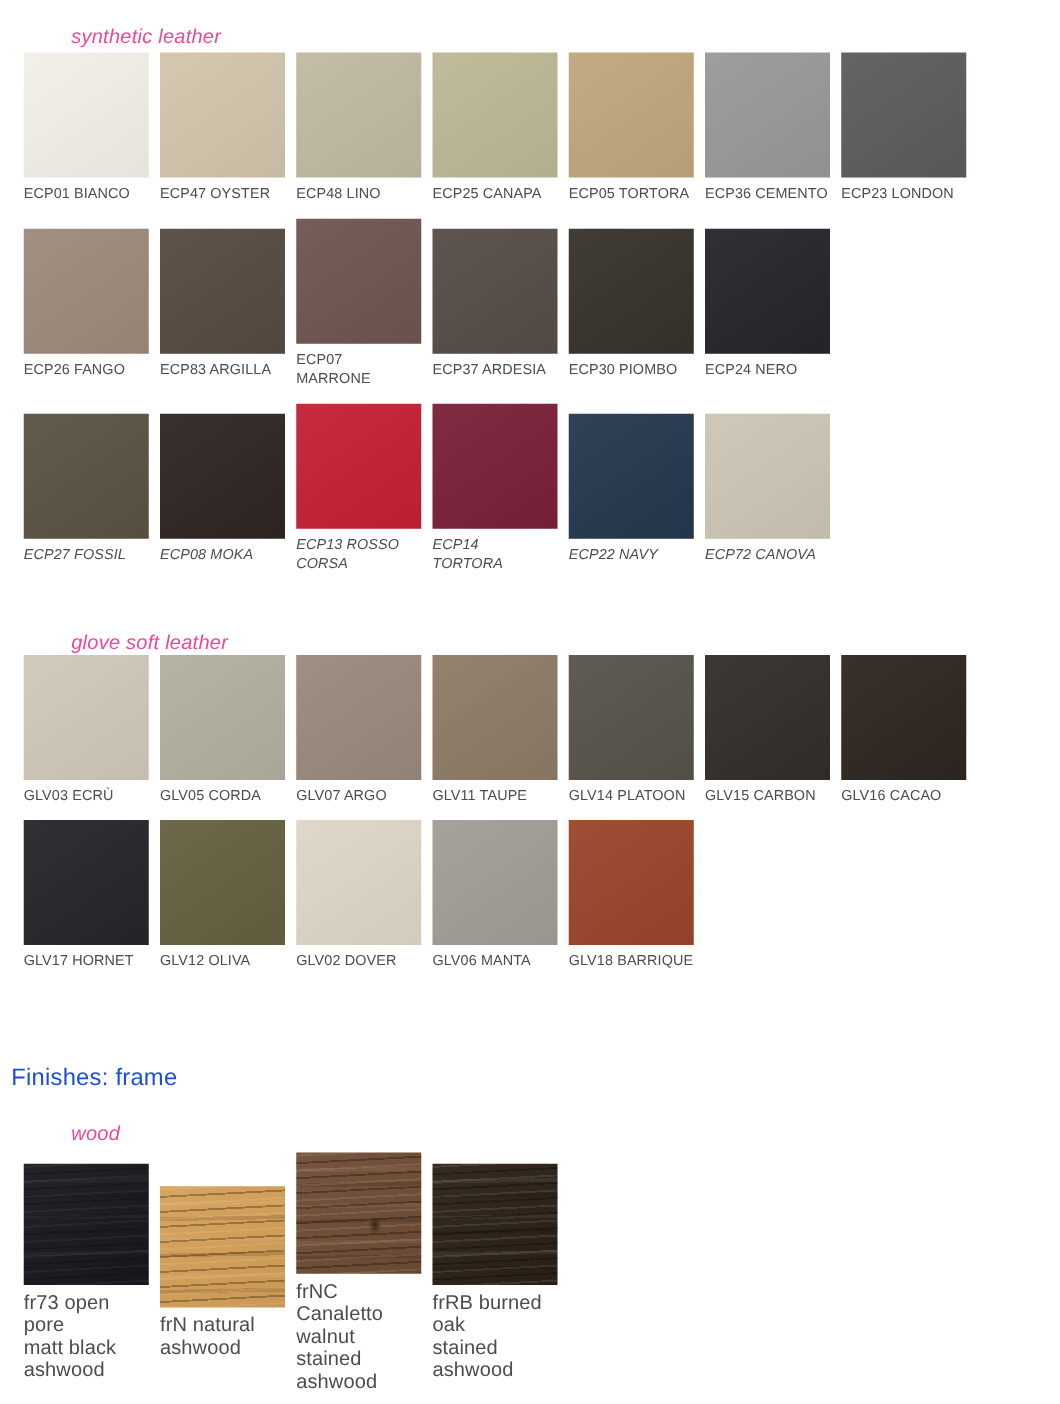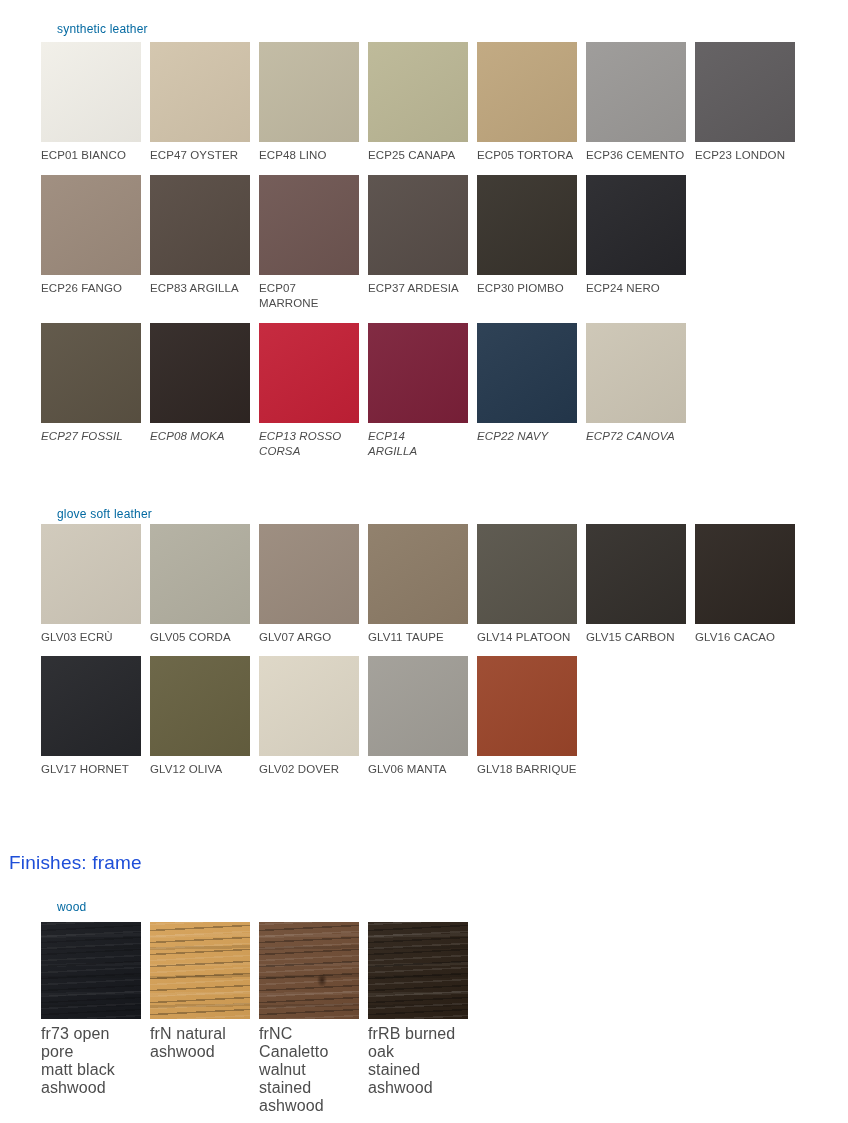--- a/index.html
+++ b/index.html
@@ -5,32 +5,33 @@
   html,body{margin:0;padding:0;background:#ffffff;}
   .page{
     position:relative;
     width:848px;height:1123px;
     background:#ffffff;
     font-family:"Liberation Sans", sans-serif;
     overflow:hidden;
   }
   .sec-title{
     margin:21px 0 0 57px;
-    font-size:12px;line-height:17px;
-    color:#0369a1;
+    font-style:italic;
+    font-size:16px;line-height:17px;
+    color:#ec4899;
     letter-spacing:.2px;
   }
   .frame-heading{
     margin:76px 0 0 9px;
     font-size:19px;line-height:20px;
     font-weight:400;
     color:#1d4ed8;
     letter-spacing:.2px;
   }
-  .row{display:flex;gap:9px;margin-left:41px;align-items:flex-start;}
+  .row{display:flex;gap:9px;margin-left:19px;align-items:center;}
   #row-s1{margin-top:4px;}
   #row-s2{margin-top:12px;}
   #row-s3{margin-top:12px;font-style:italic;}
   #title-glove{margin-top:47px;}
   #row-g1{margin-top:1px;}
   #row-g2{margin-top:11px;}
   #title-wood{margin-top:26px;}
   #row-wood{margin-top:6px;}
   .cell{width:100px;flex:0 0 100px;}
   .sw{
@@ -146,21 +147,21 @@
         <div class="lbl">ECP08 MOKA</div>
       </div>
       <div class="cell">
         <div class="sw" style="background-color: rgb(195, 32, 54);"></div>
         <div class="lbl">ECP13 ROSSO
 CORSA</div>
       </div>
       <div class="cell">
         <div class="sw" style="background-color: rgb(123, 32, 57);"></div>
         <div class="lbl">ECP14
-ARGILLA</div>
+TORTORA</div>
       </div>
       <div class="cell">
         <div class="sw" style="background-color: rgb(36, 56, 77);"></div>
         <div class="lbl">ECP22 NAVY</div>
       </div>
       <div class="cell">
         <div class="sw" style="background-color: rgb(204, 197, 180);"></div>
         <div class="lbl">ECP72 CANOVA</div>
       </div>
     </div>

